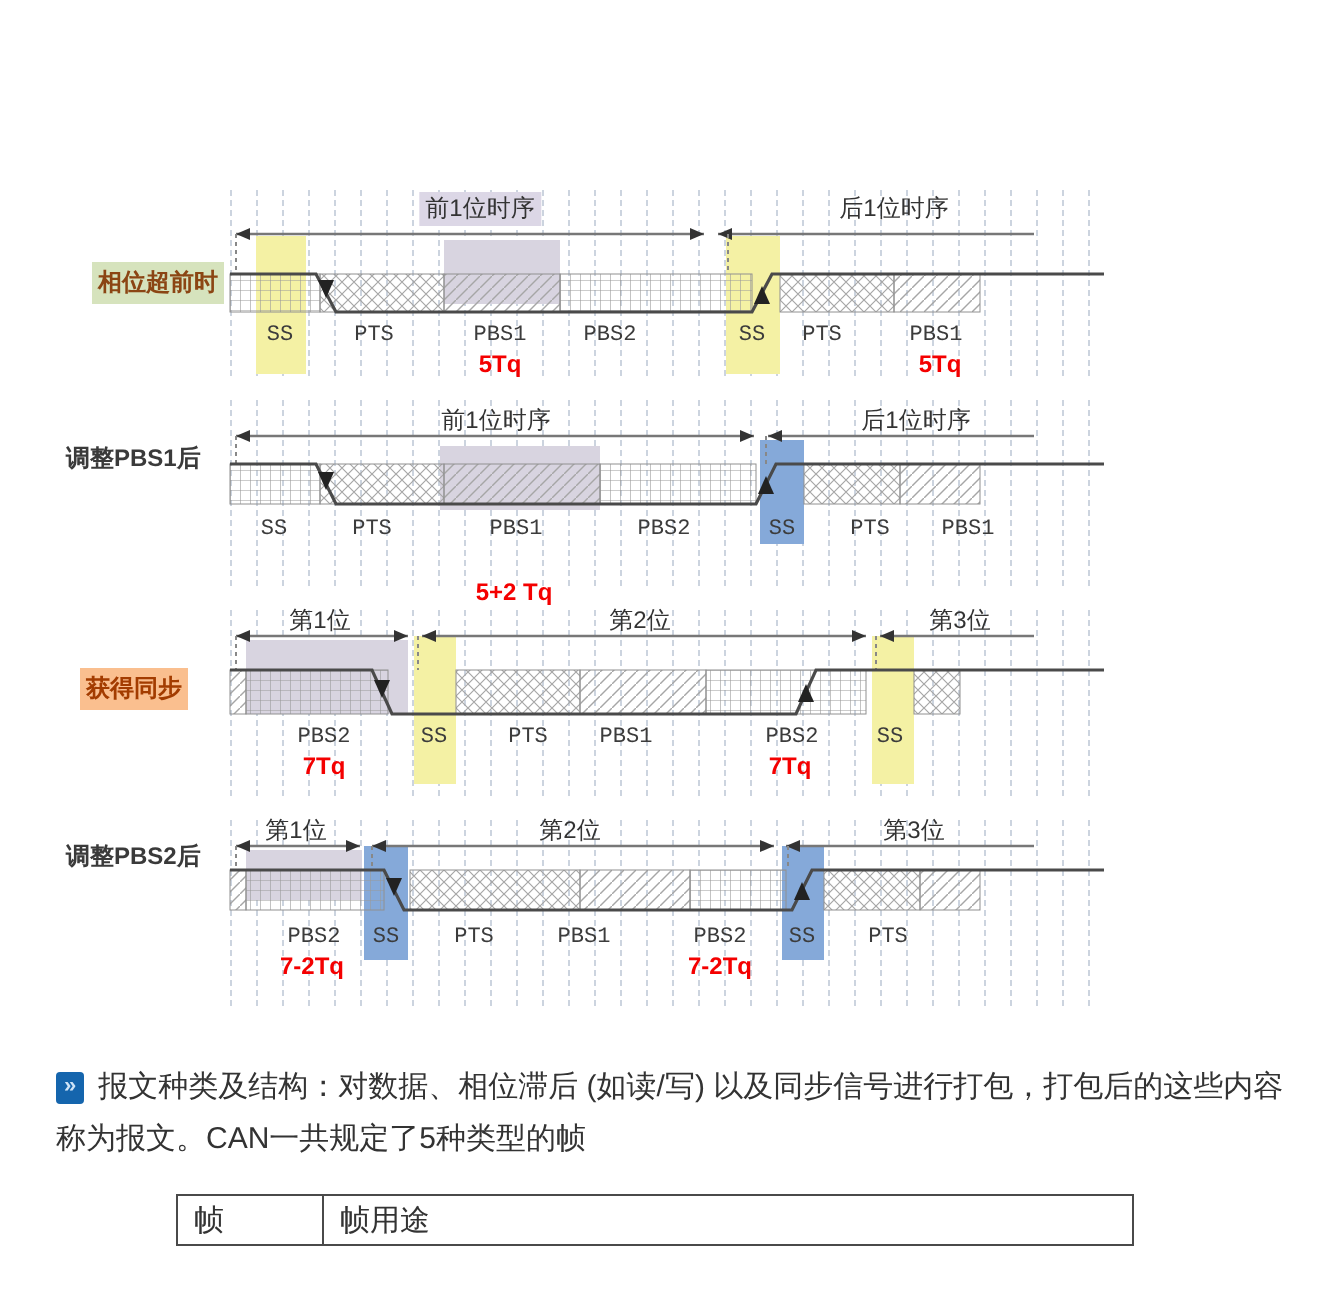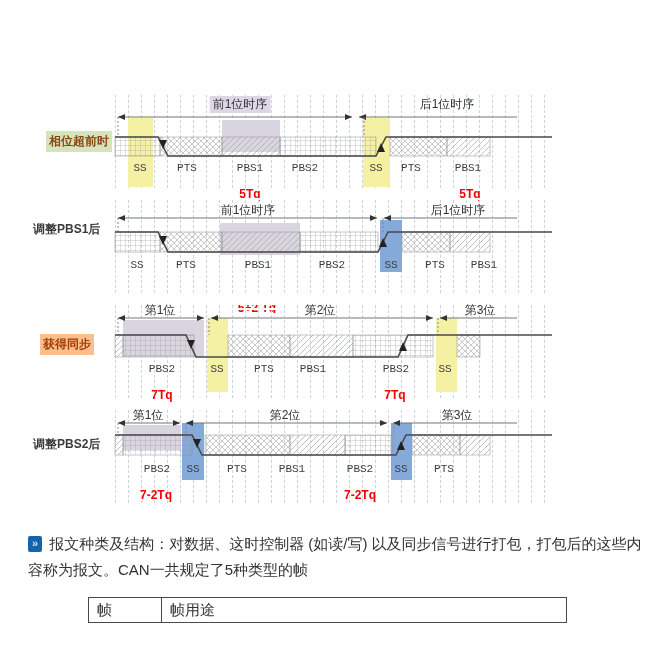--- a/index.html
+++ b/index.html
@@ -16,21 +16,21 @@
   .gridlines{position:absolute;left:115px;top:3px;width:430px;height:97px;
     background:repeating-linear-gradient(to bottom,#fff 0 2px,rgba(255,255,255,0) 2px 5px),
                repeating-linear-gradient(to right,#ccd4df 0 1px,rgba(255,255,255,0) 1px 13px);}
   .diagram svg{position:absolute;left:0;top:0;}
   .rowlabel{position:absolute;font-size:12px;font-weight:bold;color:#3a3a3a;white-space:nowrap;}
   .rowlabel.green{background:#d6e3bd;color:#8b4513;padding:2px 3px;}
   .rowlabel.orange{background:#fabf8f;color:#a33c00;padding:2px 3px;}
   .bitspan{position:absolute;transform:translateX(-50%);font-size:12px;color:#333;white-space:nowrap;}
   .bitspan.lav{background:#dcd7e6;padding:0 3px;}
   .seg{position:absolute;transform:translateX(-50%);font-size:11px;color:#3c3c3c;white-space:nowrap;font-family:Liberation Mono, monospace;}
-  .tq{position:absolute;transform:translateX(-50%);font-size:12px;font-weight:bold;color:#f40000;white-space:nowrap;margin-top:12px;}
+  .tq{position:absolute;transform:translateX(-50%);font-size:12px;font-weight:bold;color:#f40000;white-space:nowrap;}
 
   
   .para{position:absolute;left:28px;top:531px;width:620px;font-size:15px;line-height:26px;color:#333;}
   .para .bicon{display:inline-block;background:#1565ad;color:#cfe4f7;font-size:11px;font-weight:bold;
     line-height:13px;padding:1px 4px 2px 4px;border-radius:2px;margin-right:7px;position:relative;top:-2px;}
 
   
   .ftable{position:absolute;left:88px;top:597px;border-collapse:collapse;font-size:15px;color:#333;}
   .ftable td{border:1px solid #4a4a4a;height:24px;padding:0 8px;white-space:nowrap;}
   .ftable td.c1{width:56px;}
@@ -219,37 +219,37 @@
       </g>
       <g stroke="#888" stroke-width="1" stroke-dasharray="2,2">
         <line x1="118" y1="18" x2="118" y2="30"></line>
         <line x1="186" y1="18" x2="186" y2="30"></line>
         <line x1="394" y1="18" x2="394" y2="30"></line>
       </g>
       <path d="M115,30 H192 L202,50 H396 L406,30 H552" fill="none" stroke="#4a4a4a" stroke-width="1.6"></path>
       <polygon points="193,34 201,34 197,43" fill="#222"></polygon>
       <polygon points="397,45 405,45 401,36" fill="#222"></polygon>
     </svg>
-    <span class="rowlabel" style="left:33px;top:31px">调整PBS2后</span>
+    <span class="rowlabel" style="left:33px;top:15px">调整PBS2后</span>
     <span class="bitspan" style="left:148px;top:2px">第1位</span>
     <span class="bitspan" style="left:285px;top:2px">第2位</span>
     <span class="bitspan" style="left:457px;top:2px">第3位</span>
     <span class="seg" style="left:157px;top:58px">PBS2</span>
     <span class="seg" style="left:193px;top:58px">SS</span>
     <span class="seg" style="left:237px;top:58px">PTS</span>
     <span class="seg" style="left:292px;top:58px">PBS1</span>
     <span class="seg" style="left:360px;top:58px">PBS2</span>
     <span class="seg" style="left:401px;top:58px">SS</span>
     <span class="seg" style="left:444px;top:58px">PTS</span>
     <span class="tq" style="left:156px;top:71px">7-2Tq</span>
     <span class="tq" style="left:360px;top:71px">7-2Tq</span>
   </div>
 
   <div class="para">
-    <span class="bicon">»</span><span>报文种类及结构：对数据、这时控制器 (如读/写) 以及同步信号进行打包，打包后的这些内容称为报文。CAN一共规定了5种类型的帧</span>
+    <span class="bicon">»</span><span>报文种类及结构：对数据、相位滞后 (如读/写) 以及同步信号进行打包，打包后的这些内容称为报文。CAN一共规定了5种类型的帧</span>
   </div>
 
   <table class="ftable">
     <tbody>
       <tr>
         <td class="c1">帧</td>
         <td class="c2">帧用途</td>
       </tr>
     </tbody>
   </table>

